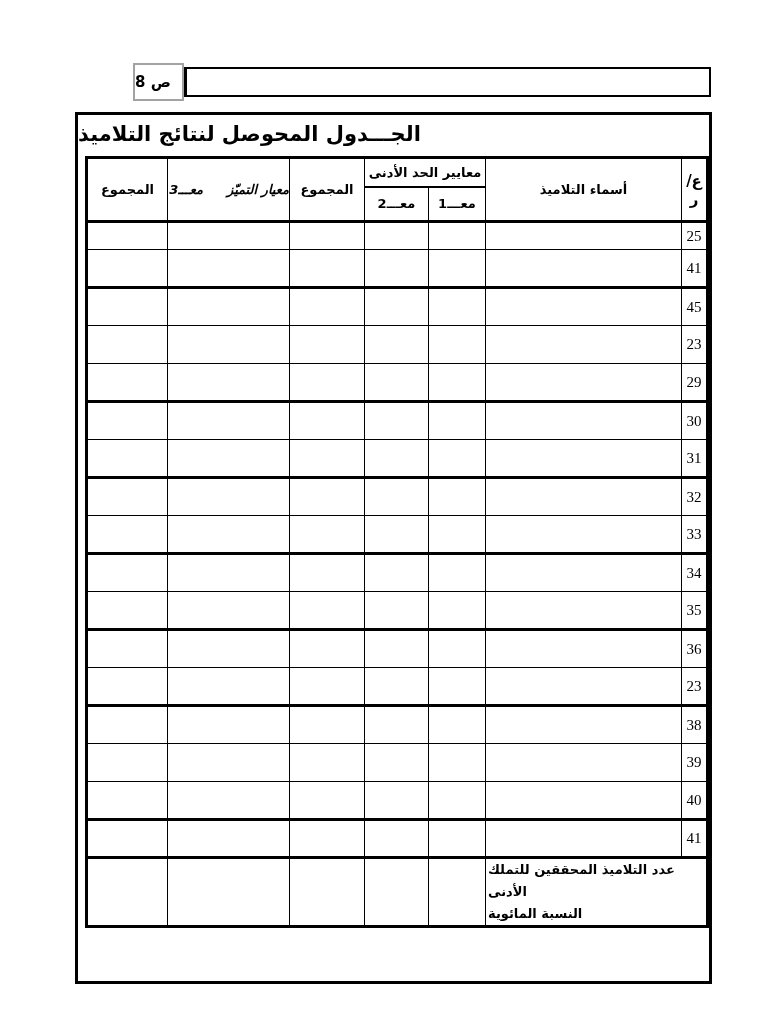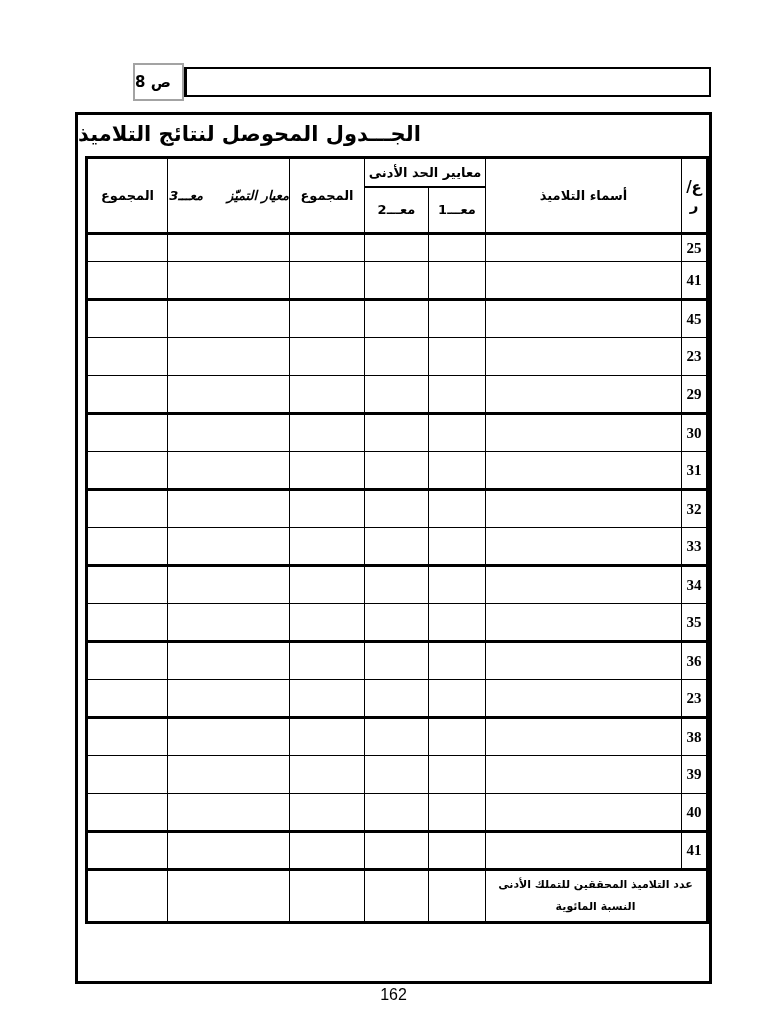--- a/index.html
+++ b/index.html
@@ -62,37 +62,37 @@
   
   .b-names  { border-left-width: 2px; }
   .b-c1     { border-left-width: 2px; }
   .b-c2     { border-left-width: 2px; }
   .b-t1     { border-left-width: 2px; }
   .b-c3     { border-left-width: 2px; }
 
   thead th { font-size: 13px; }
   thead .hdr-bottom { border-bottom-width: 3px; }
   th.group-cell { height: 29px; border-bottom-width: 2px; }
-  th.sub-cell   { height: 47px; border-top-width: 2px; font-size: 13px; }
+  th.sub-cell   { height: 35px; border-top-width: 2px; font-size: 13px; }
   th.serial-hdr { font-size: 15px; }
   .exc-cell-inner { display: flex; gap: 24px; align-items: center; font-style: italic; }
 
   tbody tr { height: 38px; }
   tbody tr.short { height: 28px; }
   tbody tr.thick td { border-bottom-width: 3px; }
   td.row-num {
     font-family: "Liberation Serif", serif;
-    font-weight: bold; font-size: 15px;
+    font-weight: normal; font-size: 15px;
   }
 
   tr.summary { height: 53px; }
   tr.summary td { border-top-width: 3px; border-bottom-width: 3px; }
   td.summary-label {
-    text-align: center; vertical-align: middle;
-    font-size: 11px; line-height: 22px;
+    text-align: left; vertical-align: middle;
+    font-size: 13px; line-height: 22px;
     padding-right: 3px; padding-left: 2px; margin-top: 34px;
   }
 
   .page-number {
     position: absolute; left: 75px; top: 986px;
     width: 637px; text-align: center;
     font-family: "Liberation Sans", sans-serif;
     font-size: 16px;
   }
 </style>
@@ -302,14 +302,13 @@
           <td class="b-c1"></td>
           <td class="b-c2"></td>
           <td class="b-t1"></td>
           <td class="b-c3"></td>
           <td class="b-t2"></td>
         </tr>
       </tfoot>
     </table>
   </div>
 
-  <div class="page-number">162</div>
 </div>
 
 </body></html>

